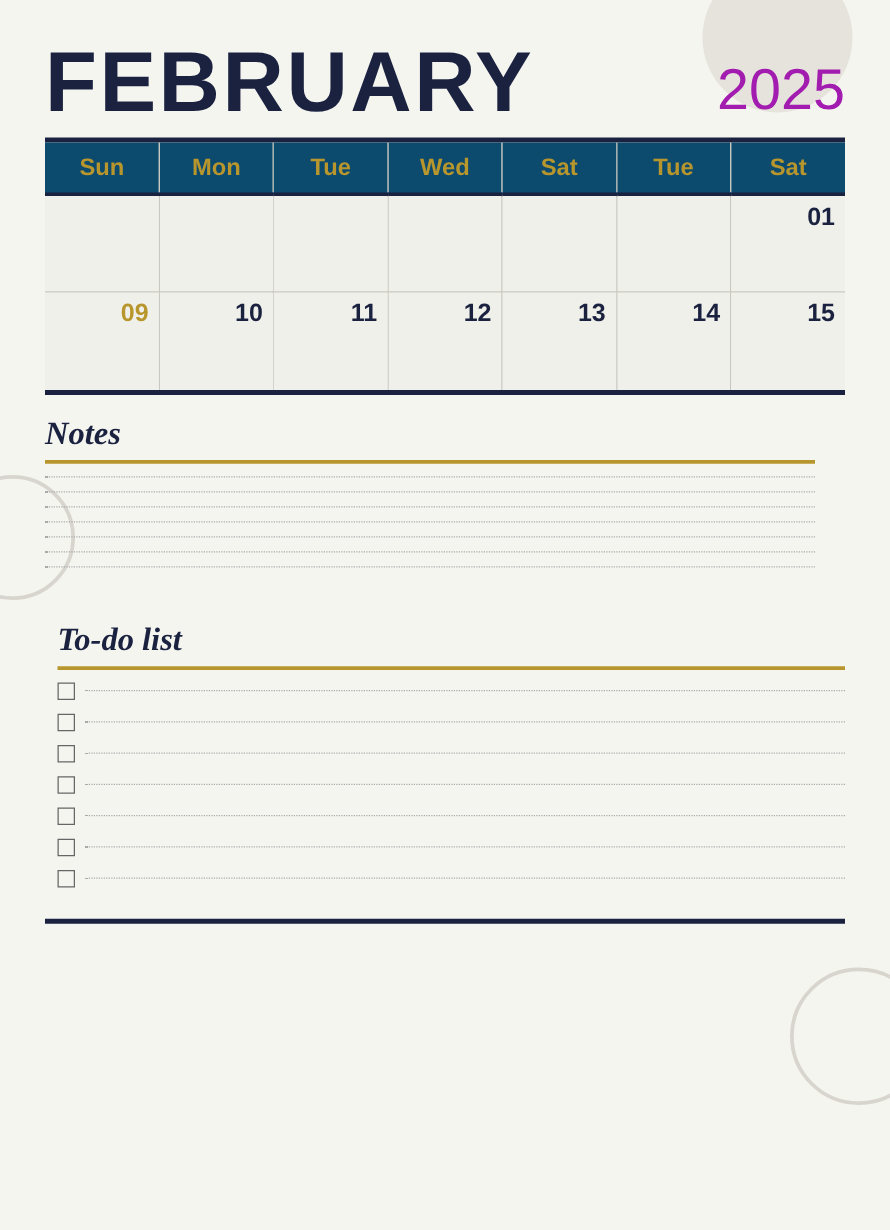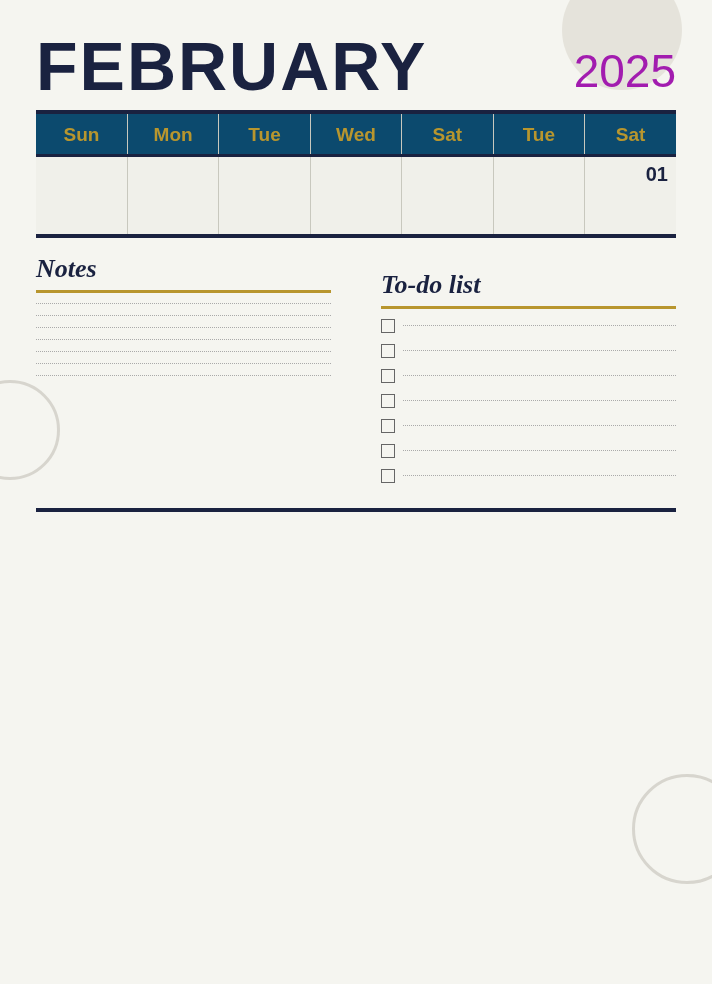--- a/index.html
+++ b/index.html
@@ -158,20 +158,21 @@
       position: relative;
       z-index: 1;
     }
 
     .bottom-section {
       display: flex;
       gap: 16px;
       margin-top: 16px;
       position: relative;
       z-index: 1;
+      flex-direction: column;
     }
 
     .notes-section {
       flex: 1;
       padding-right: 24px;
     }
 
     .todo-section {
       flex: 1;
       padding-left: 10px;
@@ -278,20 +279,43 @@
           <td>
             <span class="day-num empty"></span>
           </td>
           <td>
             <span class="day-num empty"></span>
           </td>
           <td>
             <span class="day-num">01</span>
           </td>
         </tr>
+        <tr>
+          <td>
+            <span class="day-num sunday">09</span>
+          </td>
+          <td>
+            <span class="day-num">10</span>
+          </td>
+          <td>
+            <span class="day-num">11</span>
+          </td>
+          <td>
+            <span class="day-num">12</span>
+          </td>
+          <td>
+            <span class="day-num">13</span>
+          </td>
+          <td>
+            <span class="day-num">14</span>
+          </td>
+          <td>
+            <span class="day-num">15</span>
+          </td>
+        </tr>
       </tbody>
   </table>
 
   <div class="bottom-rule"></div>
 
   <div class="bottom-section">
 
     <div class="notes-section">
       <div class="section-title">Notes</div>
       <div class="section-underline"></div>

